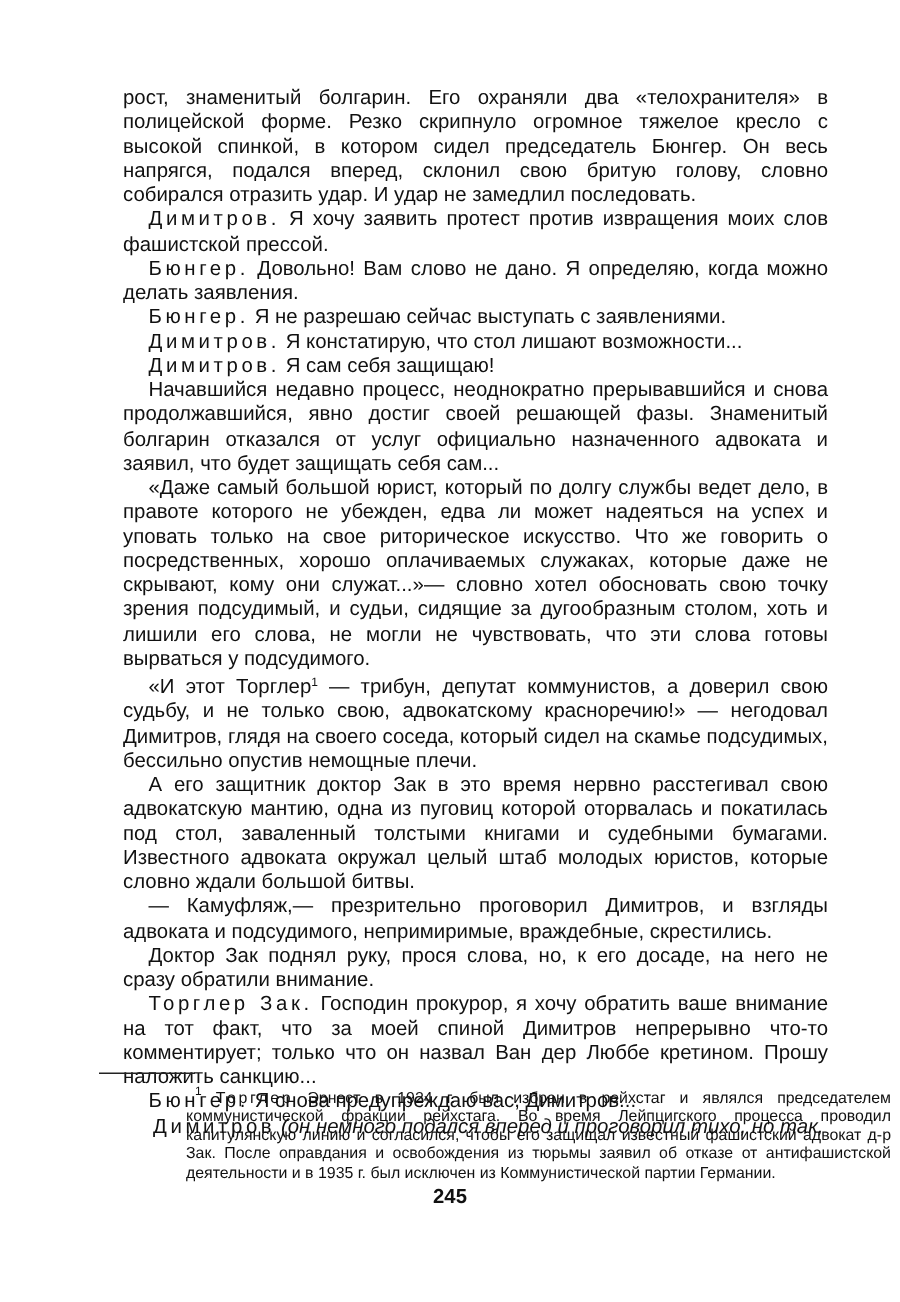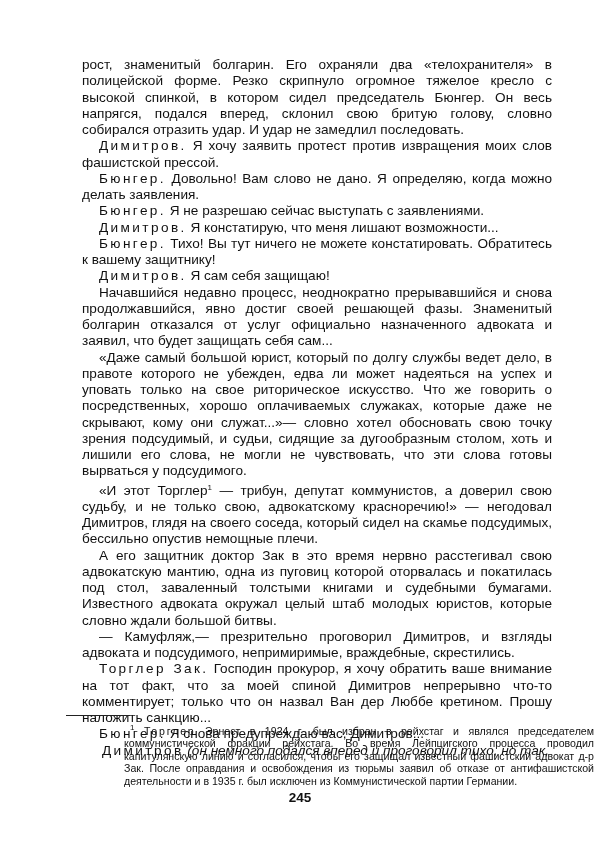--- a/index.html
+++ b/index.html
@@ -31,28 +31,28 @@
   }
 </style>
 </head>
 <body>
 
 <div class="page">
   <p style="text-indent:0"><span>рост, знаменитый болгарин. Его охраняли два «телохранителя» в полицейской форме. Резко скрипнуло огромное тяжелое кресло с высокой спинкой, в котором сидел председатель Бюнгер. Он весь напрягся, подался вперед, склонил свою бритую голову, словно собирался отразить удар. И удар не замедлил последовать.</span></p>
   <p><span class="speaker">Димитров.</span><span> Я хочу заявить протест против извращения моих слов фашистской прессой.</span></p>
   <p><span class="speaker">Бюнгер.</span><span> Довольно! Вам слово не дано. Я определяю, когда можно делать заявления.</span></p>
   <p><span class="speaker">Бюнгер.</span><span> Я не разрешаю сейчас выступать с заявлениями.</span></p>
-  <p><span class="speaker">Димитров.</span><span> Я констатирую, что меня лишают возможности...</span></p>
-  <p><span class="speaker">Бюнгер.</span><span> Тихо! Вы тут ничего не можете констатировать. Обратитесь к вашему защитнику!</span></p>
+  <p><span class="speaker">Димитров.</span><span> Я констатирую, что стол лишают возможности...</span></p>
   <p><span class="speaker">Димитров.</span><span> Я сам себя защищаю!</span></p>
   <p><span>Начавшийся недавно процесс, неоднократно прерывавшийся и снова продолжавшийся, явно достиг своей решающей фазы. Знаменитый болгарин отказался от услуг официально назначенного адвоката и заявил, что будет защищать себя сам...</span></p>
   <p><span>«Даже самый большой юрист, который по долгу службы ведет дело, в правоте которого не убежден, едва ли может надеяться на успех и уповать только на свое риторическое искусство. Что же говорить о посредственных, хорошо оплачиваемых служаках, которые даже не скрывают, кому они служат...»— словно хотел обосновать свою точку зрения подсудимый, и судьи, сидящие за дугообразным столом, хоть и лишили его слова, не могли не чувствовать, что эти слова готовы вырваться у подсудимого.</span></p>
   <p><span>«И этот Торглер</span><span class="sup">1</span><span> — трибун, депутат коммунистов, а доверил свою судьбу, и не только свою, адвокатскому красноречию!» — негодовал Димитров, глядя на своего соседа, который сидел на скамье подсудимых, бессильно опустив немощные плечи.</span></p>
   <p><span>А его защитник доктор Зак в это время нервно расстегивал свою адвокатскую мантию, одна из пуговиц которой оторвалась и покатилась под стол, заваленный толстыми книгами и судебными бумагами. Известного адвоката окружал целый штаб молодых юристов, которые словно ждали большой битвы.</span></p>
   <p><span>— Камуфляж,— презрительно проговорил Димитров, и взгляды адвоката и подсудимого, непримиримые, враждебные, скрестились.</span></p>
+  <p><span>Доктор Зак поднял руку, прося слова, но, к его досаде, на него не сразу обратили внимание.</span></p>
   <p><span class="speaker">Торглер Зак.</span><span> Господин прокурор, я хочу обратить ваше внимание на тот факт, что за моей спиной Димитров непрерывно что-то комментирует; только что он назвал Ван дер Люббе кретином. Прошу наложить санкцию...</span></p>
   <p><span class="speaker">Бюнгер.</span><span> Я снова предупреждаю вас, Димитров...</span></p>
   <p style="text-align:center"><span class="speaker">Димитров</span><span class="stage"> (он немного подался вперед и проговорил тихо, но так,</span></p>
 </div>
 
 <div class="rule"></div>
 
 <div class="footnote">
   <p><span class="sup">1</span> <span class="speaker">Торглер</span><span> Эрнест в 1924 г. был избран в рейхстаг и являлся председателем коммунистической фракции рейхстага. Во время Лейпцигского процесса проводил капитулянскую линию и согласился, чтобы его защищал известный фашистский адвокат д-р Зак. После оправдания и освобождения из тюрьмы заявил об отказе от антифашистской деятельности и в 1935 г. был исключен из Коммунистической партии Германии.</span></p>
 </div>

